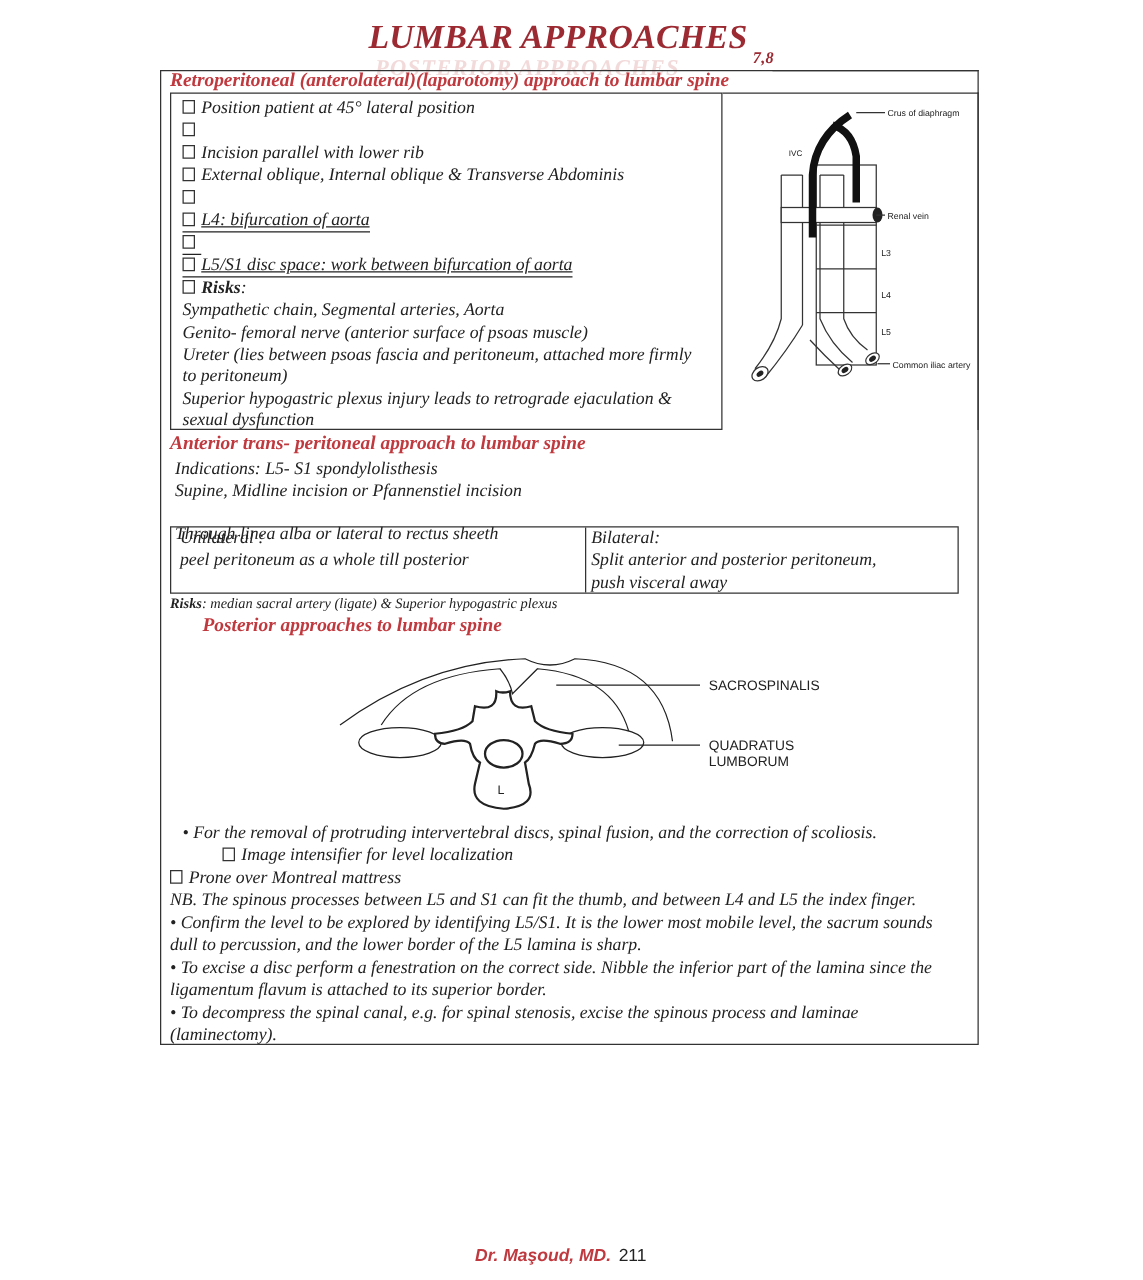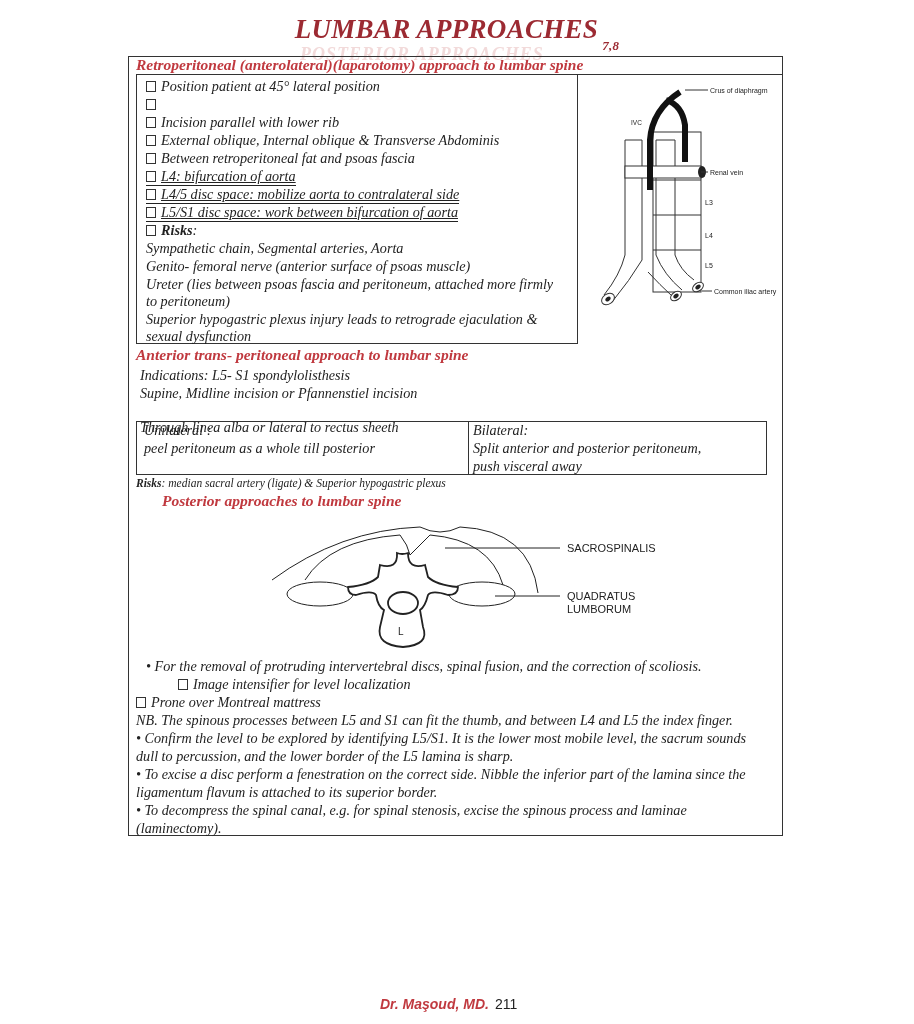--- a/index.html
+++ b/index.html
@@ -42,23 +42,23 @@
 <div class="topline"></div>
 
 <div class="h-red" style="left:136px;top:56px;">Retroperitoneal (anterolateral)(laparotomy) approach to lumbar spine</div>
 <div class="inner1"></div>
 <div class="diagbox"></div>
 
 <div class="line" style="left:146px;top:77px;"><span class="cb"></span><span>Position patient at 45° lateral  position</span></div>
 <div class="line" style="left:146px;top:95px;"><span class="cb"></span></div>
 <div class="line" style="left:146px;top:113px;"><span class="cb"></span><span>Incision parallel with lower rib</span></div>
 <div class="line" style="left:146px;top:131px;"><span class="cb"></span><span>External oblique, Internal oblique &amp; Transverse Abdominis</span></div>
-<div class="line" style="left:146px;top:149px;"><span class="cb"></span><span>Between retroperitoneal fat and psoas fascia</span></div>
+<div class="line" style="left:146px;top:149px;"><span class="cb"></span></div>
 <div class="line ul-full" style="left:146px;top:167px;"><span class="cb"></span><span class="ul">L4: bifurcation of aorta</span></div>
-<div class="line ul-full" style="left:146px;top:185px;"><span class="cb"></span><span class="ul">L4/5 disc space: mobilize aorta to contralateral side</span></div>
+<div class="line ul-full" style="left:146px;top:185px;"><span class="cb"></span></div>
 <div class="line ul-full" style="left:146px;top:203px;"><span class="cb"></span><span class="ul">L5/S1 disc space: work between bifurcation of aorta</span></div>
 <div class="line" style="left:146px;top:221px;"><span class="cb"></span><b>Risks</b>:</div>
 <div class="line" style="left:146px;top:239px;">Sympathetic chain, Segmental arteries, Aorta</div>
 <div class="line" style="left:146px;top:257px;">Genito- femoral nerve (anterior surface of psoas muscle)</div>
 <div class="line" style="left:146px;top:275px;">Ureter (lies between psoas fascia and peritoneum, attached more firmly</div>
 <div class="line" style="left:146px;top:292px;">to peritoneum)</div>
 <div class="line" style="left:146px;top:310px;">Superior hypogastric plexus injury leads to retrograde ejaculation &amp;</div>
 <div class="line" style="left:146px;top:327px;">sexual dysfunction</div>
 
 <svg style="position:absolute;left:590px;top:80px;" width="190" height="240" viewBox="0 0 190 240">

